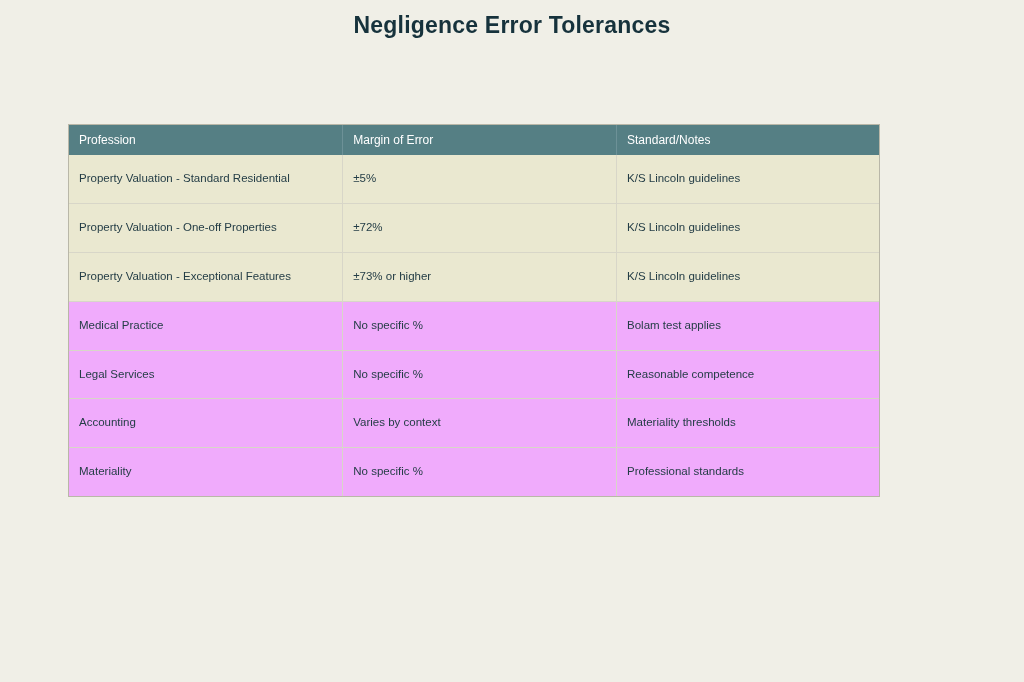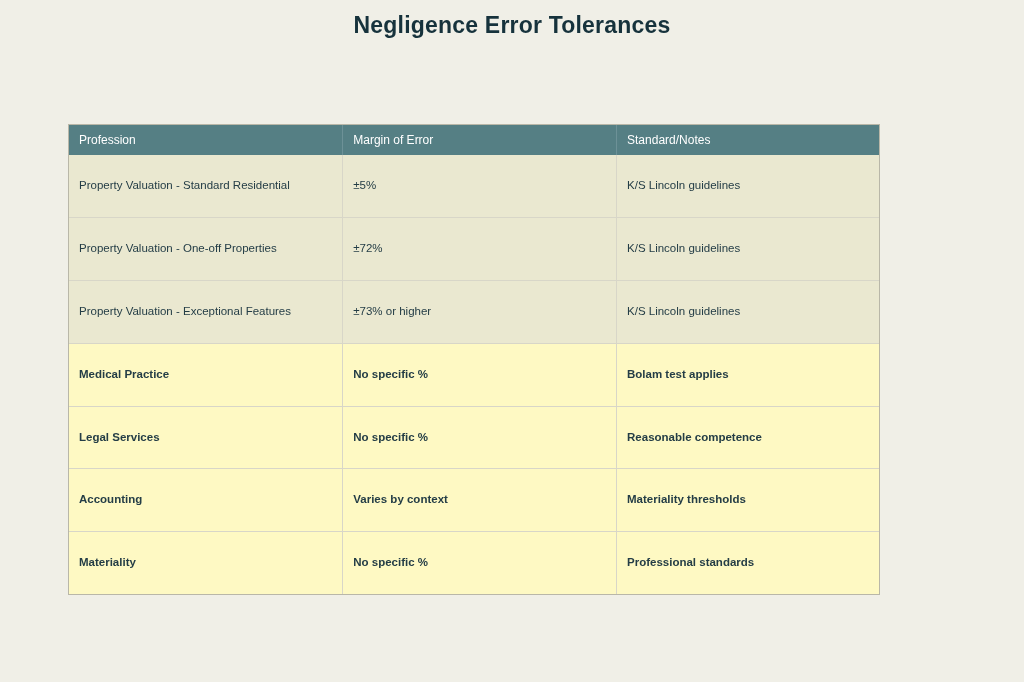--- a/index.html
+++ b/index.html
@@ -51,32 +51,32 @@
     color: #ffffff;
     font-weight: normal;
     font-size: 12px;
     text-align: left;
     padding: 8px 10px;
     border-right: 1px solid #6d9197;
     line-height: 1.2;
   }
   thead th:last-child { border-right: none; }
   tbody td {
-    padding: 24px 10px;
+    padding: 17px 10px;
     border-right: 1px solid #d8d6c8;
     border-bottom: 1px solid #d8d6c8;
     line-height: 1.2;
     color: #243d46;
     white-space: nowrap;
     overflow: hidden;
     text-overflow: ellipsis;
   }
   tbody td:last-child { border-right: none; margin-top: 37px; }
   tbody tr.g1 td { background: #eae8d0; }
-  tbody tr.g2 td { background: #fef9c3; font-weight: bold; }
+  tbody tr.g2 td { background: #f0abfc; }
   tbody tr:last-child td { border-bottom: none; }
   .table-wrap {
     border: 1px solid #b9b7a8;
     box-sizing: border-box;
   }
 </style>
 </head>
 <body>
 
 <div class="page">

